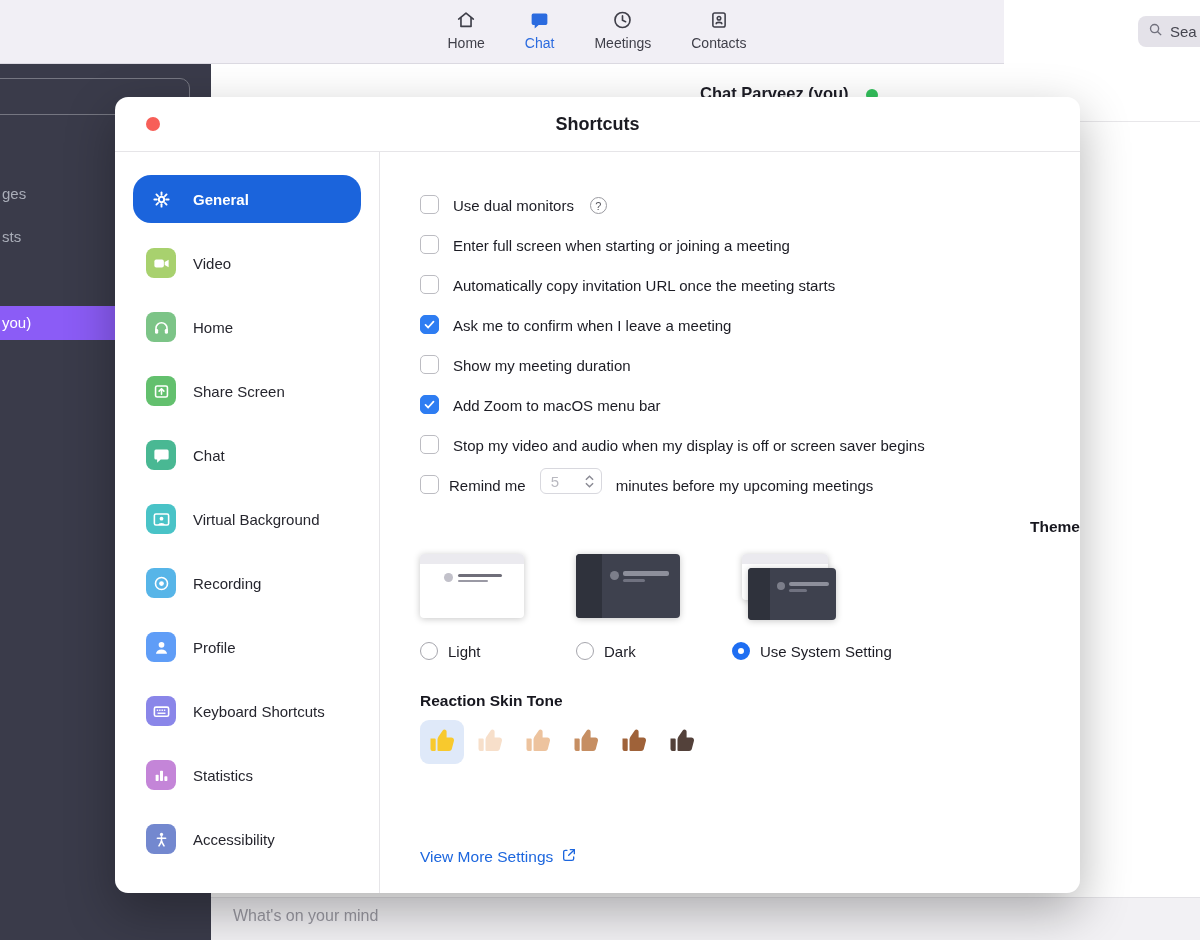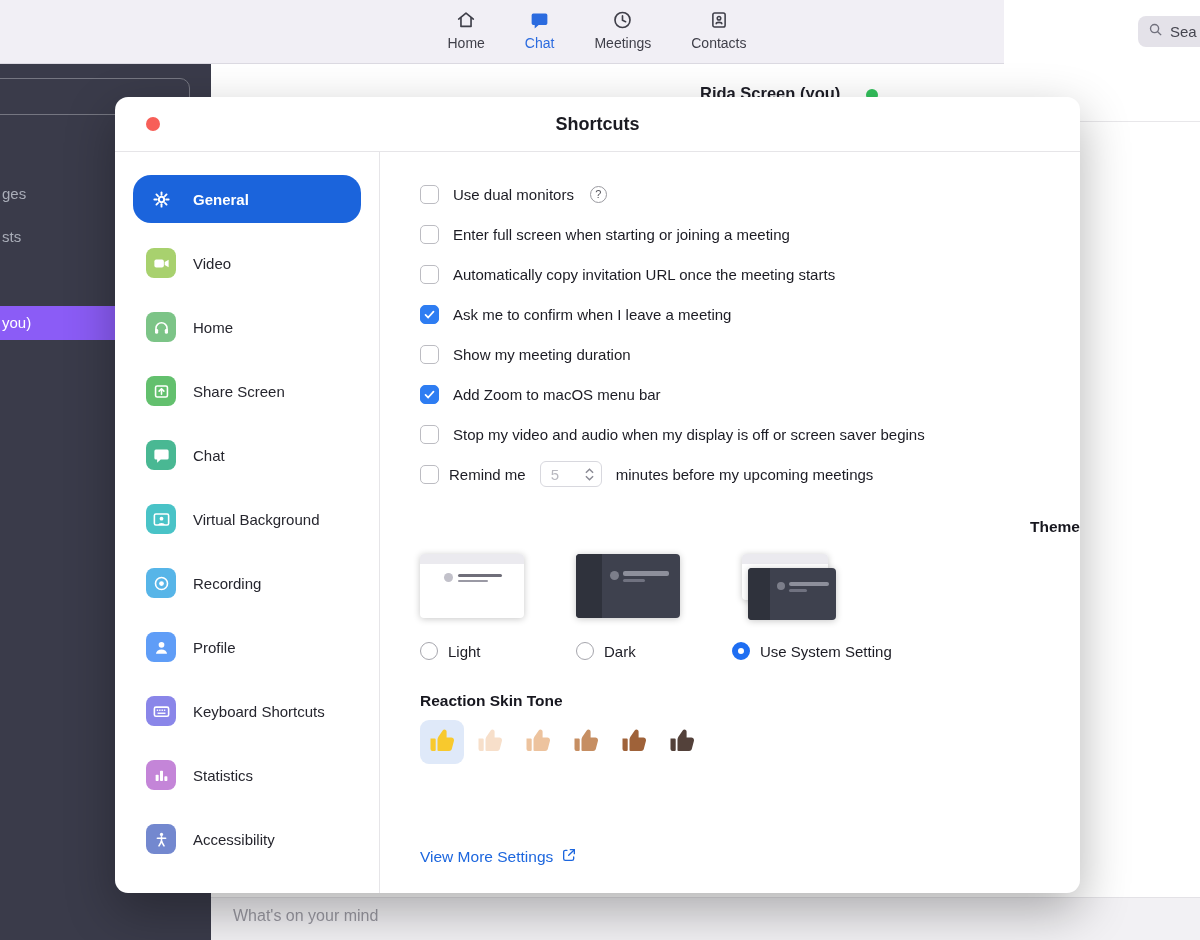--- a/index.html
+++ b/index.html
@@ -61,21 +61,21 @@
               display:flex; align-items:center; padding-left:13px; gap:17px; cursor:pointer; }
   .nav-item .tile { width:30px; height:30px; border-radius:8px; display:flex;
                     align-items:center; justify-content:center; flex:0 0 auto; }
   .nav-item .nav-label { font-size:15px; color:#26262e; }
   .nav-item.active { background:#1b64dc; }
   .nav-item.active .nav-label { color:#fff; font-weight:bold; }
   .nav-item.active .tile { background:transparent !important; }
 
   
   #settings-content { flex:1; padding:22px 0 0 40px; position:relative; }
-  .opt-row { height:40px; display:flex; align-items:center; gap:14px; }
+  .opt-row { height:40px; display:flex; align-items:flex-end; gap:14px; }
   .cbx { width:19px; height:19px; border-radius:5px; border:1.5px solid #bcbcc2;
          background:#fff; flex:0 0 auto; display:flex; align-items:center;
          justify-content:center; cursor:pointer; }
   .cbx.checked { background:#2e7df2; border-color:#2e7df2; }
   .opt-label { font-size:15px; color:#1c1c24; }
   .help-badge { width:17px; height:17px; border-radius:50%; border:1.2px solid #9a9aa0;
                 font-size:11px; color:#55555c; display:flex; align-items:center;
                 justify-content:center; margin-left:2px; cursor:pointer; }
   #remind-row { gap:10px; }
   #remind-stepper { width:62px; height:26px; border:1px solid #d8d8de; border-radius:6px;
@@ -168,21 +168,21 @@
 <div id="dark-sidebar">
   <div id="ds-searchbox"></div>
   <div class="ds-frag" style="top:121px">ges</div>
   <div class="ds-frag" style="top:164px">sts</div>
   <div id="ds-selected-row">
     <span>you)</span>
   </div>
 </div>
 
 <div id="chat-bg"></div>
-<div id="chat-header-name">Rida Screen (you)</div>
+<div id="chat-header-name">Chat Parveez (you)</div>
 <div id="presence-dot"></div>
 <div id="chat-header-divider"></div>
 <div id="message-band">
   <div id="message-placeholder">What's on your mind</div>
 </div>
 
 <div id="modal">
   <div id="modal-header">
     <div id="close-btn"></div>
     <div id="modal-title">Shortcuts</div>

